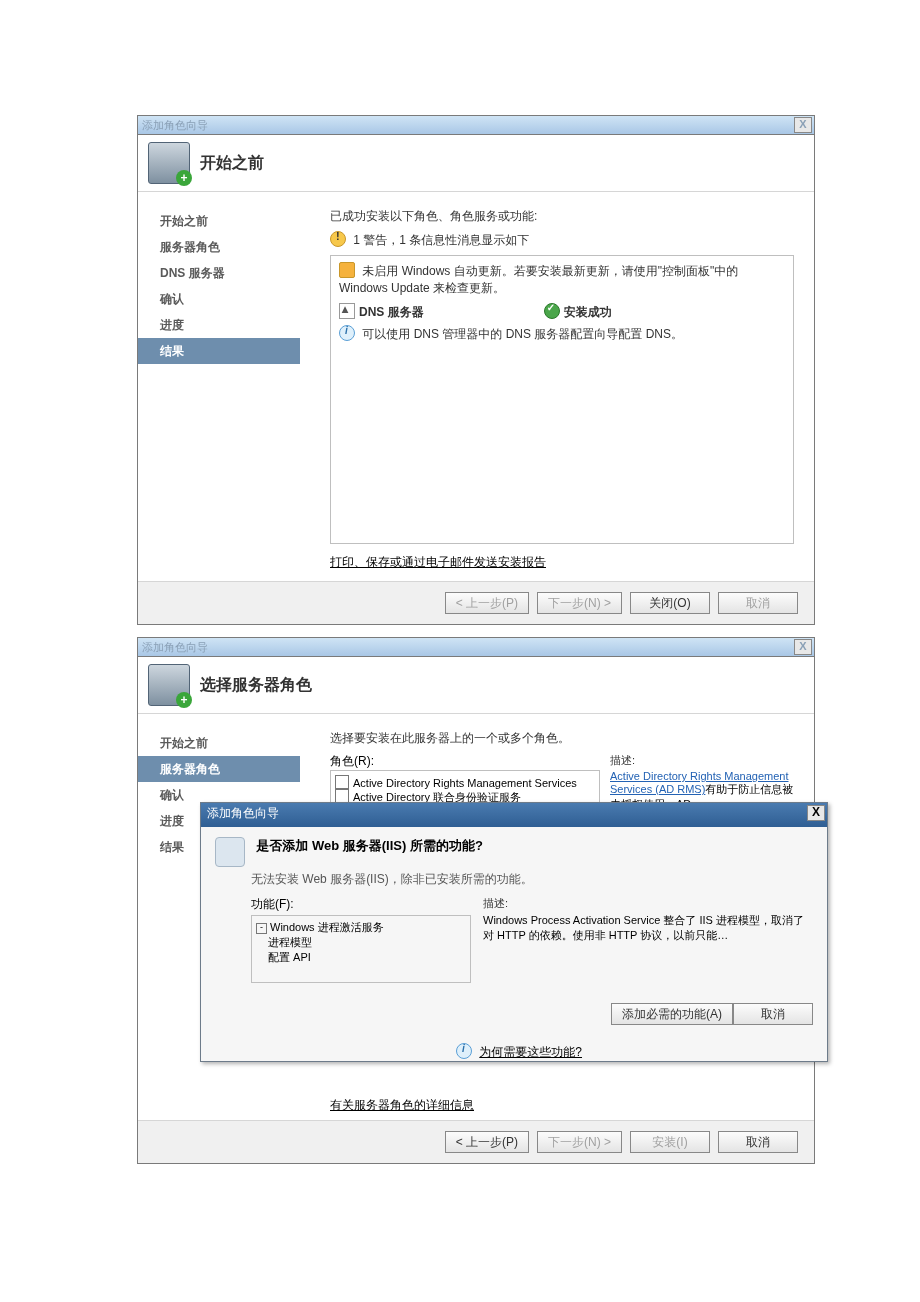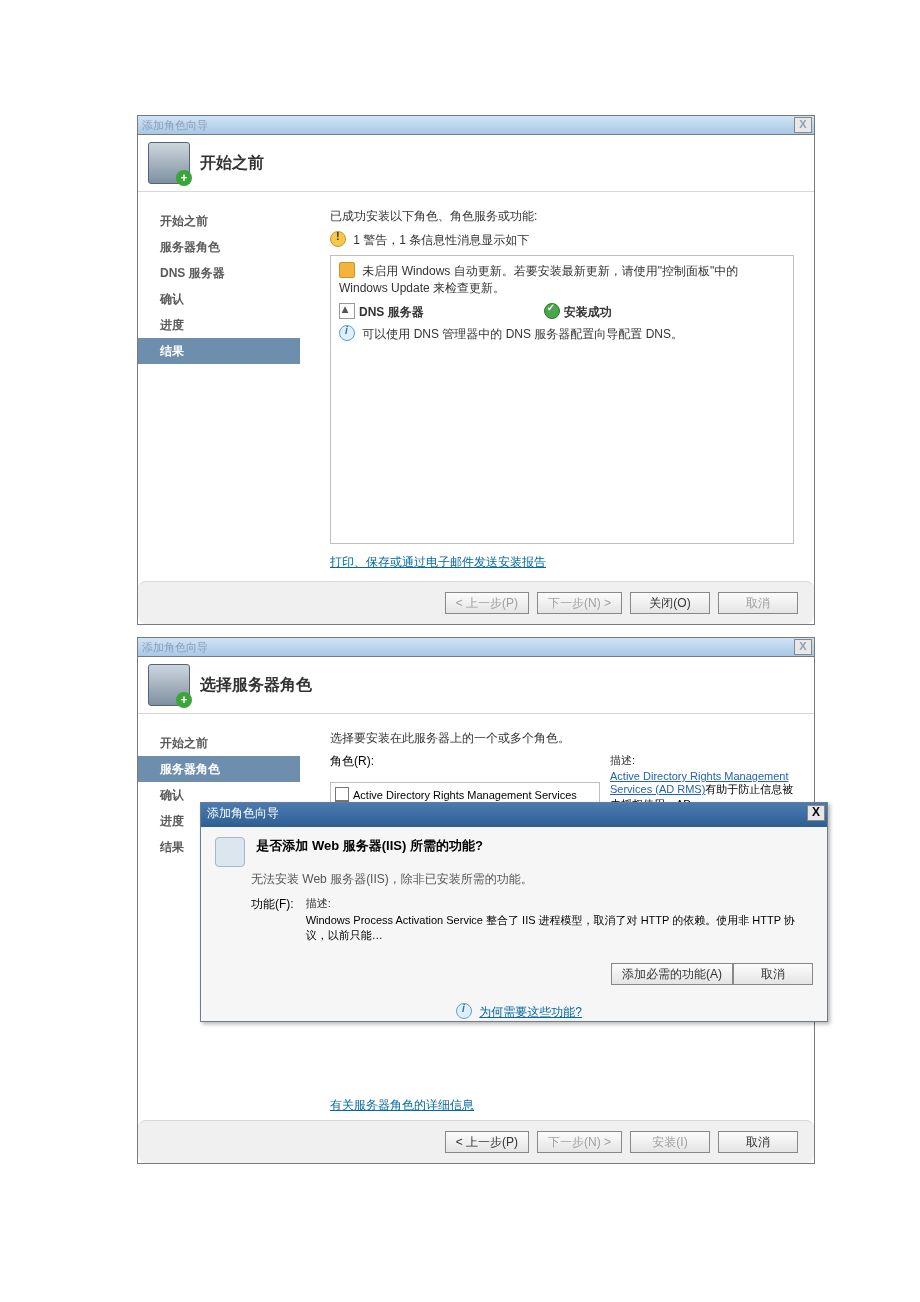--- a/index.html
+++ b/index.html
@@ -136,30 +136,29 @@
   .result-box {
     border: 1px solid #bfbfbf;
     margin-top: 6px;
     padding: 6px 8px 200px 8px;
     font-size: 12px;
     color: #333;
     background:#fff;
   }
   .result-row { display: flex; justify-content: flex-start; gap: 120px; font-weight: bold; margin-bottom: 4px;}
   .result-row .status { font-weight: normal; }
-  .link { color: #0369a1; text-decoration: underline; cursor: pointer; }
+  .link { color: #000000; text-decoration: underline; cursor: pointer; }
   .content-footer-link { margin-top: 10px; }
   .buttons {
     border-top: 1px solid #d6d6d6;
     background: #f0f0f0;
     padding: 10px 16px;
     display: flex;
     justify-content: flex-end;
     gap: 8px;
-    border-radius: 8px;
   }
   .btn {
     min-width: 80px;
     height: 22px;
     border: 1px solid #888;
     background: linear-gradient(#fcfcfc,#e4e4e4);
     font-size: 12px;
     color: #333;
     padding: 0 10px;
     cursor: pointer;
@@ -300,21 +299,21 @@
         <div class="step">开始之前</div>
         <div class="step selected">服务器角色</div>
         <div class="step">确认</div>
         <div class="step">进度</div>
         <div class="step">结果</div>
       </div>
       <div class="content" style="min-height:380px;">
         <div class="msg-line">选择要安装在此服务器上的一个或多个角色。</div>
         <div class="role-panel">
           <div>
-            <div style="margin-bottom:12px;">角色(R):</div>
+            <div style="margin-bottom:0;">角色(R):</div>
             <div class="role-list">
               <div><span class="chk"></span><span>Active Directory Rights Management Services</span></div>
               <div><span class="chk"></span><span>Active Directory 联合身份验证服务</span></div>
             </div>
           </div>
           <div class="desc-col">
             <div class="dh">描述:</div>
             <span class="dlink">Active Directory Rights Management Services (AD RMS)</span><span>有助于防止信息被未授权使用。AD</span>
             <div style="position:relative;height:12px;">
               <span class="footer-xtra">✕</span>
@@ -330,20 +329,25 @@
           </div>
           <div class="td-body">
             <div>
               <span class="q-icon"></span>
               <span class="qh">是否添加 Web 服务器(IIS) 所需的功能?</span>
             </div>
             <div class="subline">无法安装 Web 服务器(IIS)，除非已安装所需的功能。</div>
             <div class="inner-cols">
               <div>
                 <div style="margin-bottom:2px;">功能(F):</div>
+                <div class="func-box">
+                  <div><span class="tree-toggle">-</span><span>Windows 进程激活服务</span></div>
+                  <div class="tree-in">进程模型</div>
+                  <div class="tree-in">配置 API</div>
+                </div>
               </div>
               <div class="func-desc">
                 <div class="dh">描述:</div>
                 <span class="dlink">Windows Process Activation Service</span>
                 <span>整合了 IIS 进程模型，取消了对 HTTP 的依赖。使用非 HTTP 协议，以前只能…</span>
               </div>
             </div>
           </div>
           <div class="btns">
             <button class="btn">添加必需的功能(A)</button>

